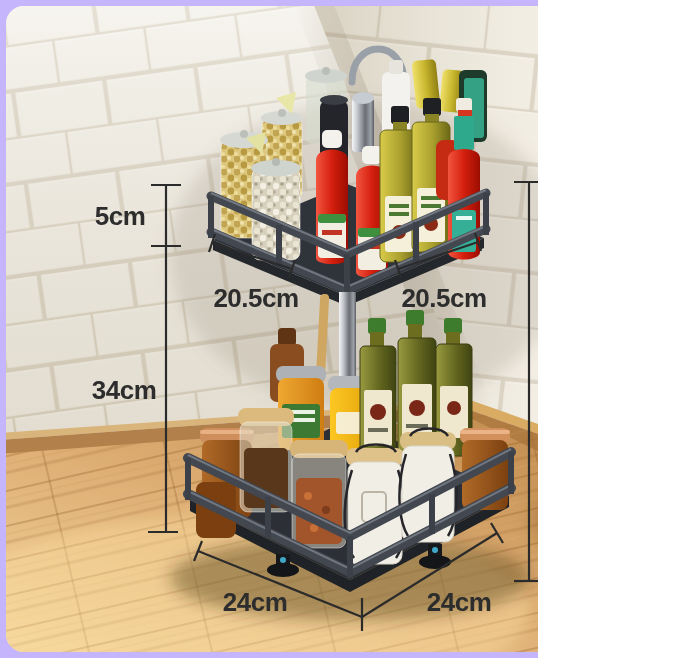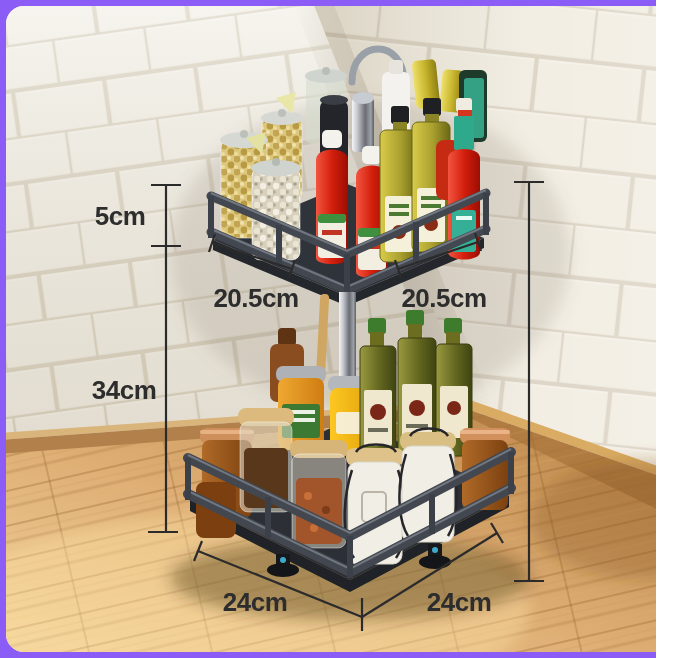--- a/index.html
+++ b/index.html
@@ -1,16 +1,16 @@
 <!DOCTYPE html>
 <html><head>
 <meta charset="utf-8">
 <style>
   html,body{margin:0;padding:0;background:#ffffff;}
-  .stage{position:relative;width:656px;height:658px;background:#8b5cf6;overflow:hidden;
+  .stage{position:relative;width:538px;height:658px;background:#c4b5fd;overflow:hidden;
          font-family:"Liberation Sans",sans-serif;}
   .photo{position:absolute;left:6px;top:6px;width:665px;height:646px;
          border-radius:18px;overflow:hidden;background:#f1eee5;}
   .photo svg{position:absolute;left:-6px;top:-6px;width:677px;height:658px;display:block;}
   .dim-label{position:absolute;z-index:6;transform:translate(-50%,-50%);
              font-weight:bold;font-size:26px;letter-spacing:-0.5px;color:#2d2d2d;
              white-space:nowrap;pointer-events:none;}
 </style>
 </head>
 <body>

